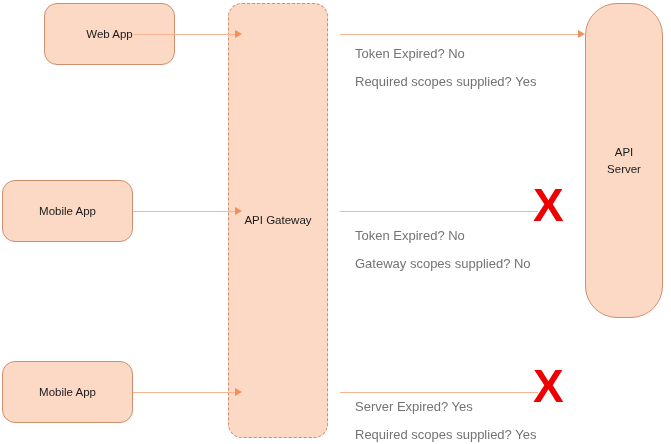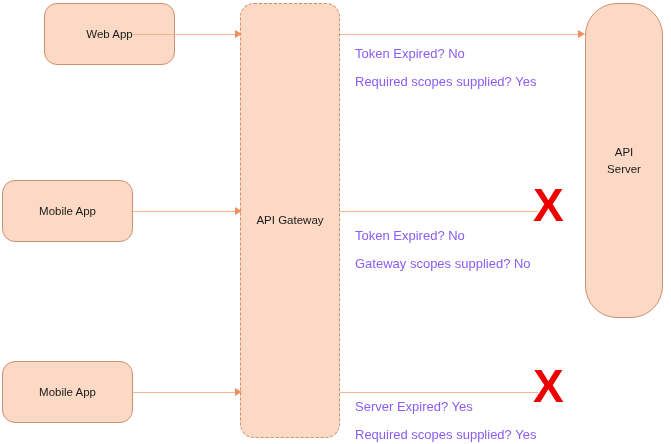--- a/index.html
+++ b/index.html
@@ -56,21 +56,21 @@
   .arrowhead {
     position: absolute;
     width: 0;
     height: 0;
     border-top: 4.5px solid transparent;
     border-bottom: 4.5px solid transparent;
     border-left: 7px solid #f0905f;
   }
   .edge-caption {
     position: absolute;
-    color: #8b5cf6;
+    color: #737373;
     font-size: 13px;
     line-height: 28px;
     font-family: "Liberation Sans", sans-serif;
     white-space: nowrap;
   }
   .xmark {
     position: absolute;
     color: #ee0000;
     font-size: 46px;
     font-weight: 700;
@@ -89,21 +89,21 @@
   </div>
 
   <div class="node node-client" style="left:2px; top:180px; width:131px; height:62px;">
     <span class="node-label">Mobile App</span>
   </div>
 
   <div class="node node-client" style="left:2px; top:361px; width:131px; height:62px;">
     <span class="node-label">Mobile App</span>
   </div>
 
-  <div class="node node-gateway" style="left:240px; top:3px; width:100px; height:435px;">
+  <div class="node node-gateway" style="left:228px; top:3px; width:100px; height:435px;">
     <span class="node-label">API Gateway</span>
   </div>
 
   <div class="node node-server" style="left:585px; top:3px; width:78px; height:315px;border-radius:32px;">
     <span class="node-label">API
 Server</span>
   </div>
 
   <div class="edge" style="left:133px; top:34px; width:105px;"></div>
   <div class="arrowhead" style="left:235px; top:29.5px;"></div>

